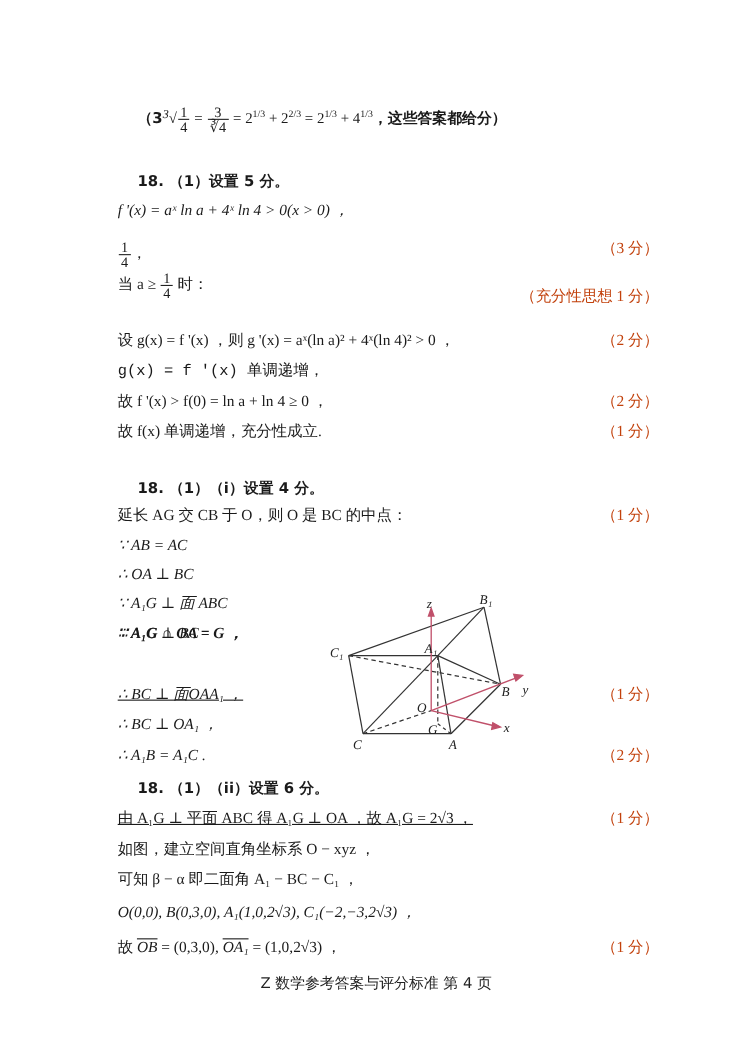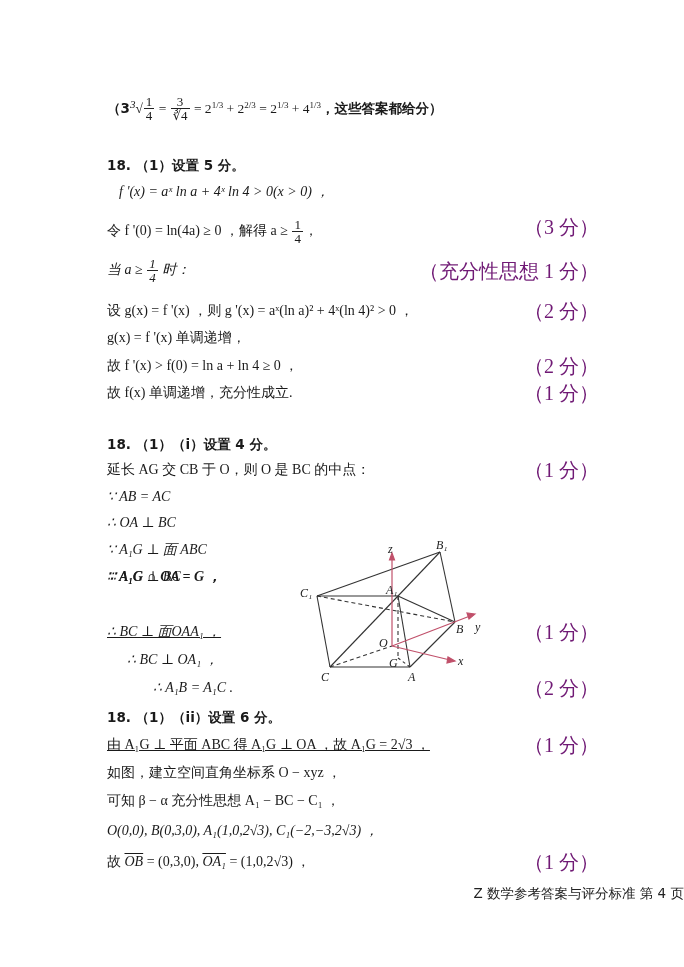--- a/index.html
+++ b/index.html
@@ -1,63 +1,63 @@
 <!DOCTYPE html>
 <html><head>
 <meta charset="utf-8">
 <style>
   html, body { margin: 0; padding: 0; background: #ffffff; }
   body { width: 684px; height: 967px; position: relative; overflow: hidden;
          font-family: "Liberation Serif", "DejaVu Serif", serif; color: #1a1a1a; }
   .line { position: absolute; left: 107px; font-size: 14px; line-height: 18px; white-space: nowrap; }
-  .score { position: absolute; right: 85px; font-size: 20px; line-height: 18px; white-space: nowrap; color: #701a75; text-align: right; }
-  .bold { font-weight: bold; font-family: "DejaVu Sans", "Liberation Sans", sans-serif; font-size: 13.5px; }
+  .score { position: absolute; right: 85px; font-size: 14px; line-height: 18px; white-space: nowrap; color: #c2410c; text-align: right; }
+  .bold { font-weight: bold; font-family: "DejaVu Sans", "Liberation Sans", sans-serif; font-size: 13.5px; margin-left: 18px; }
   .m { font-style: italic; }
   .frac { display: inline-block; vertical-align: middle; text-align: center; font-size: 13px; line-height: 13px; margin: 0 1px; }
   .frac .n { display: block; border-bottom: 1px solid #222; padding: 0 2px; }
   .frac .d { display: block; padding: 0 2px; }
   sup, sub { font-size: 9px; line-height: 0; }
-  .footer { position: absolute; top: 885px; left: 0; width: 684px; text-align: right; font-size: 13.5px;
+  .footer { position: absolute; top: 885px; left: 0; width: 684px; text-align: center; font-size: 13.5px;
             font-family: "DejaVu Sans", "Liberation Sans", sans-serif; color: #222; }
   svg.diagram { position: absolute; left: 0; top: 0; }
   .over { text-decoration: overline; }
 </style>
 </head>
 <body>
 
 <div class="line bold" style="top:95px;">
   <span>（3</span><span class="m" style="font-family:'Liberation Serif',serif;font-weight:normal;font-size:11px;vertical-align:top;">3</span><span style="font-weight:normal;font-family:'Liberation Serif',serif;">√</span><span class="frac" style="font-weight:normal;font-family:'Liberation Serif',serif;"><span class="n">1</span><span class="d">4</span></span><span style="font-weight:normal;font-family:'Liberation Serif',serif;"> = </span><span class="frac" style="font-weight:normal;font-family:'Liberation Serif',serif;"><span class="n">3</span><span class="d">∛4</span></span><span style="font-weight:normal;font-family:'Liberation Serif',serif;"><span> = 2</span><sup>1/3</sup><span> + 2</span><sup>2/3</sup><span> = 2</span><sup>1/3</sup><span> + 4</span><sup>1/3</sup></span><span>，这些答案都给分）</span>
 </div>
 
 <div class="line" style="top:156px;"><span class="bold">18. （1）设置 5 分。</span></div>
-<div class="line m" style="top:183px;margin-left:12px;">f '(x) = aˣ ln a + 4ˣ ln 4 &gt; 0(x &gt; 0) ，</div>
-<div class="line" style="top:218px;"><span>令 f '(0) = ln(4a) ≥ 0 ，解得 a ≥ </span><span class="frac"><span class="n">1</span><span class="d">4</span></span><span>，</span></div>
+<div class="line m" style="top:183px;">f '(x) = aˣ ln a + 4ˣ ln 4 &gt; 0(x &gt; 0) ，</div>
+<div class="line" style="top:218px;"><span class="frac"><span class="n">1</span><span class="d">4</span></span><span>，</span></div>
 <div class="score" style="top:218px;">（3 分）</div>
-<div class="line" style="top:257px;font-style:italic;"><span>当 a ≥ </span><span class="frac"><span class="n">1</span><span class="d">4</span></span><span> 时：</span></div>
+<div class="line" style="top:246px;"><span>当 a ≥ </span><span class="frac"><span class="n">1</span><span class="d">4</span></span><span> 时：</span></div>
 <div class="score" style="top:262px;">（充分性思想 1 分）</div>
 <div class="line" style="top:302px;">设 g(x) = f '(x) ，则 g '(x) = aˣ(ln a)² + 4ˣ(ln 4)² &gt; 0 ，</div>
 <div class="score" style="top:302px;">（2 分）</div>
-<div class="line" style="top:329px;">g(x) = f '(x) 单调递增，</div>
+<div class="line" style="top:329px;font-family:Liberation Mono, monospace;">g(x) = f '(x) 单调递增，</div>
 <div class="line" style="top:357px;">故 f '(x) &gt; f(0) = ln a + ln 4 ≥ 0 ，</div>
 <div class="score" style="top:357px;">（2 分）</div>
 <div class="line" style="top:384px;">故 f(x) 单调递增，充分性成立.</div>
 <div class="score" style="top:384px;">（1 分）</div>
 
 <div class="line" style="top:435px;"><span class="bold">18. （1）（i）设置 4 分。</span></div>
 <div class="line" style="top:461px;">延长 AG 交 CB 于 O，则 O 是 BC 的中点：</div>
 <div class="score" style="top:461px;">（1 分）</div>
 <div class="line m" style="top:488px;">∵ AB = AC</div>
 <div class="line m" style="top:514px;text-align:center;">∴ OA ⊥ BC</div>
 <div class="line m" style="top:541px;">∵ A₁G ⊥ 面 ABC</div>
 <div class="line m" style="top:568px;">∴ A₁G ⊥ BC</div>
 <div class="line m" style="top:568px;font-weight:bold;">∵ A₁G ∩ OA = G ，</div>
 <div class="line m" style="top:623px;text-decoration:underline;">∴ BC ⊥ 面OAA₁ ，</div>
 <div class="score" style="top:623px;">（1 分）</div>
-<div class="line m" style="top:651px;margin-left:20px;">∴ BC ⊥ OA₁ ，</div>
-<div class="line m" style="top:679px;margin-left:46px;">∴ A₁B = A₁C .</div>
+<div class="line m" style="top:651px;">∴ BC ⊥ OA₁ ，</div>
+<div class="line m" style="top:679px;">∴ A₁B = A₁C .</div>
 <div class="score" style="top:679px;">（2 分）</div>
 
 <svg class="diagram" width="684" height="967">
   <g stroke="#333" stroke-width="1.1" fill="none">
 
     <line x1="317" y1="596" x2="440" y2="552"></line>
     <line x1="317" y1="596" x2="398" y2="596"></line>
     <line x1="398" y1="596" x2="440" y2="552"></line>
     <line x1="440" y1="552" x2="455" y2="622"></line>
     <line x1="398" y1="596" x2="455" y2="622"></line>
@@ -92,18 +92,18 @@
     <text x="458" y="665"><tspan>x</tspan></text>
     <text x="475" y="631"><tspan>y</tspan></text>
     <text x="388" y="553"><tspan>z</tspan></text>
   </g>
 </svg>
 
 <div class="line" style="top:708px;"><span class="bold">18. （1）（ii）设置 6 分。</span></div>
 <div class="line" style="top:736px;text-decoration:underline;">由 A₁G ⊥ 平面 ABC 得 A₁G ⊥ OA ，故 A₁G = 2√3 ，</div>
 <div class="score" style="top:736px;">（1 分）</div>
 <div class="line" style="top:764px;">如图，建立空间直角坐标系 O − xyz ，</div>
-<div class="line" style="top:792px;">可知 β − α 充分性思想 A₁ − BC − C₁ ，</div>
+<div class="line" style="top:792px;">可知 β − α 即二面角 A₁ − BC − C₁ ，</div>
 <div class="line m" style="top:822px;">O(0,0), B(0,3,0), A₁(1,0,2√3), C₁(−2,−3,2√3) ，</div>
 <div class="line" style="top:853px;"><span>故 </span><span class="m over">OB</span><span> = (0,3,0), </span><span class="m over">OA₁</span><span> = (1,0,2√3) ，</span></div>
 <div class="score" style="top:853px;">（1 分）</div>
 
 <div class="footer">Z 数学参考答案与评分标准  第 4 页</div>
 
 </body></html>

